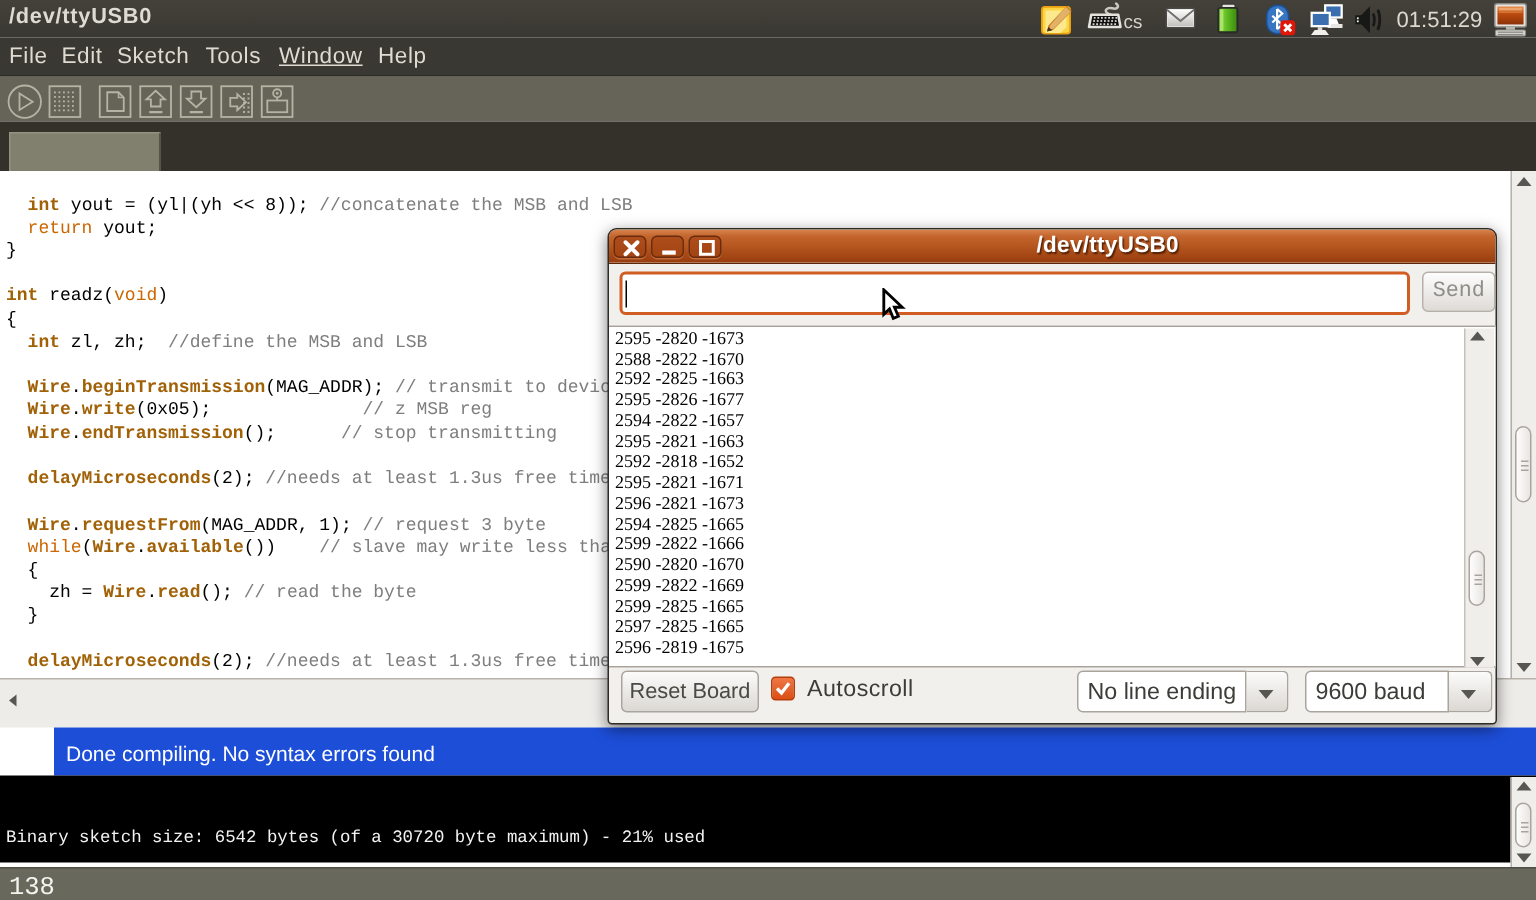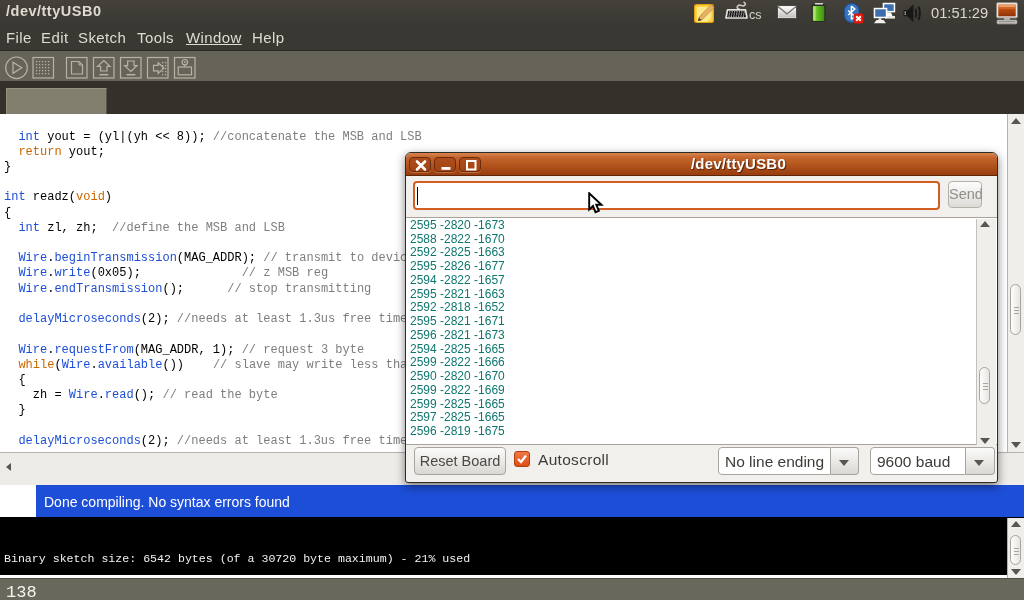--- a/index.html
+++ b/index.html
@@ -13,21 +13,21 @@
 .mi { position:absolute; top:4px; font-size:15px; letter-spacing:0.4px; color:#dfdbd2; }
 
 #toolbar { left:0; top:51px; width:1024px; height:30px; background:#666459; }
 
 #tabbar { left:0; top:81px; width:1024px; height:33px; background:#33312a; }
 #tab { position:absolute; left:6px; top:7px; width:101px; height:26px; background:#817f6e; border-top:1px solid #93917f; border-left:1px solid #93917f; border-right:1px solid #55534a; }
 #tab span { position:absolute; left:14px; top:3px; font-size:14px; color:#f2f1e9;margin-top:30px; }
 
 #editor { left:0; top:114px; width:1024px; height:338px; background:#fff; overflow:hidden; }
 #code { position:absolute; left:4px; top:15.5px; font-family:"Liberation Mono", monospace; font-size:12px; line-height:15.22px; white-space:pre; color:#000; }
-.k { color:#1d4ed8; font-weight:normal; }
+.k { color:#a16207; font-weight:bold; }
 .o { color:#cc6600; }
 .c { color:#7e7e7e; }
 
 .vsb { background:#f0eeeb; border-left:1px solid #b7b3ac; }
 .sbthumb { position:absolute; left:2px; width:11px; background:linear-gradient(90deg,#fdfdfd,#e8e6e2); border:1px solid #a9a49d; border-radius:6px; }
 .sbarrow { position:absolute; left:3px; width:0; height:0; border-left:5px solid transparent; border-right:5px solid transparent; }
 .up { border-bottom:6px solid #585650; }
 .dn { border-top:6px solid #585650; }
 .grip { position:absolute; left:3px; width:5px; height:1px; background:#a9a49d; }
 
@@ -44,24 +44,24 @@
 
 #win { left:405px; top:152px; width:593px; height:331px; background:#f2f0ed; border:1px solid #2f2c26; border-radius:6px 6px 3px 3px; box-shadow:0 3px 10px rgba(0,0,0,0.5); }
 #wtitle { position:absolute; left:0; top:0; width:100%; height:23px; border-radius:5px 5px 0 0; background:linear-gradient(#d8854e, #c4652e 20%, #b5571f 50%, #9c3f10 95%); border-bottom:1px solid #5e2607; }
 #wtitle .t { position:absolute; left:285px; top:2px; font-size:15px; letter-spacing:0.2px; font-weight:bold; color:#fff; text-shadow:1px 1px 1px rgba(60,20,0,0.8); }
 .wbtn { position:absolute; top:4px; width:22px; height:15px; background:linear-gradient(#ae4d1c,#a34413); border:1px solid #6b2b0d; border-radius:4px; box-shadow:0 1px 0 rgba(255,190,140,0.35); }
 #wb1 { left:3px; } #wb2 { left:28px; } #wb3 { left:53px; }
 .wbtn svg { position:absolute; left:0; top:0; }
 
 #tfield { position:absolute; left:7px; top:28px; width:527px; height:29px; background:#fff; border:2px solid #d25d23; border-radius:4px; }
 #caret { position:absolute; left:2px; top:4px; width:1.2px; height:18px; background:#000; }
-#sendbtn { position:absolute; left:542px; top:28px; width:34px; height:27px; background:linear-gradient(#fdfdfd,#dedbd6); border:1px solid #b5b1aa; border-radius:4px; color:#8f8e88; font-size:14.5px; text-align:center; line-height:25px; }
+#sendbtn { position:absolute; left:542px; top:28px; width:49px; height:27px; background:linear-gradient(#fdfdfd,#dedbd6); border:1px solid #b5b1aa; border-radius:4px; color:#8f8e88; font-size:14.5px; text-align:center; line-height:25px;font-family:Liberation Mono, monospace; }
 
 #out { position:absolute; left:0px; top:64px; width:591px; height:228px; background:#fff; border-top:1px solid #a8a29b; border-bottom:1px solid #a8a29b; }
-#outtext { position:absolute; left:4px; top:1px; font-family:Liberation Sans, sans-serif; font-size:12px; line-height:13.74px; white-space:pre; color:#0f766e; }
+#outtext { position:absolute; left:4px; top:1px; font-family:Liberation Serif, serif; font-size:12px; line-height:13.74px; white-space:pre; color:#000000; }
 #outsb { position:absolute; right:1px; top:1px; width:20px; height:226px; background:#f0eeeb; border-left:1px solid #c5c1ba; }
 
 #ctrl { position:absolute; left:0; top:292px; width:593px; height:38px; }
 #resetb { position:absolute; left:8px; top:2px; width:92px; height:28px; background:linear-gradient(#fbfbfa,#dbd8d3); border:1px solid #a9a49d; border-radius:4px; color:#4a4a45; font-size:14.5px; text-align:center; line-height:26px; }
 #asbox { position:absolute; left:108px; top:6px; width:16px; height:16px; background:linear-gradient(#f07746,#dc4f14); border:1px solid #b43d0c; border-radius:3px; }
 #aslbl { position:absolute; left:132px; top:6px; font-size:15.5px; letter-spacing:0.3px; color:#3c3c38; }
 .combo { position:absolute; top:2px; height:28px; background:#fff; border:1px solid #a9a49d; border-radius:4px 0 0 4px; font-size:15.5px; color:#3c3c38; }
 .combo span { position:absolute; left:6px; top:4.5px; white-space:nowrap; }
 .cbtn { position:absolute; top:2px; width:28px; height:28px; background:linear-gradient(#fbfbfa,#dbd8d3); border:1px solid #a9a49d; border-left:none; border-radius:0 4px 4px 0; }
 .cbtn i { position:absolute; left:8px; top:12px; width:0; height:0; border-left:5px solid transparent; border-right:5px solid transparent; border-top:6px solid #585650; }

